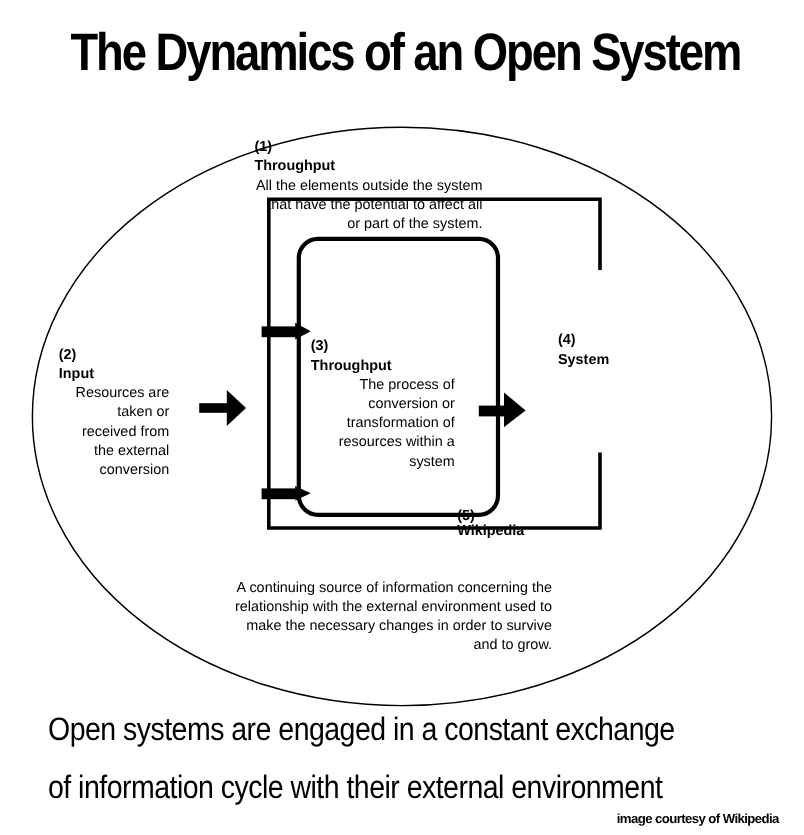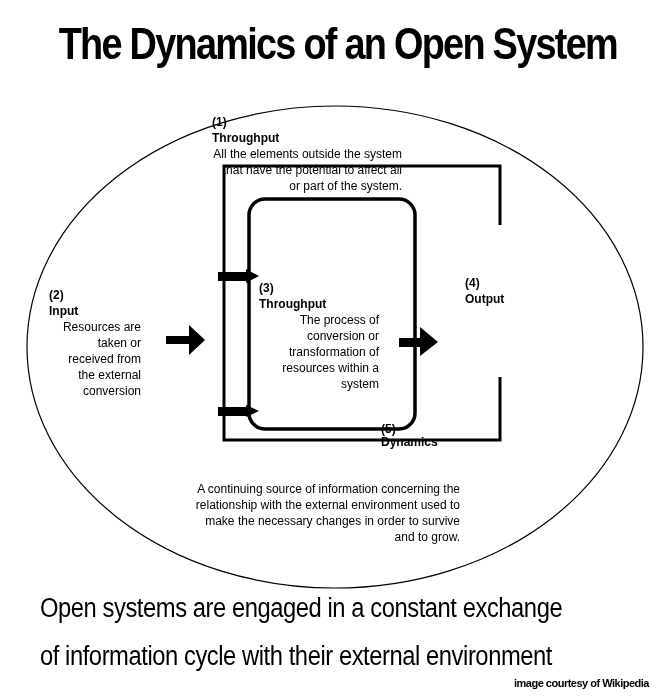--- a/index.html
+++ b/index.html
@@ -68,26 +68,26 @@
 </div>
 
 <div class="abs block" style="left:259px; top:280px; width:120px;">
   <span class="num">(3)</span>
   <span class="head">Throughput</span>
   <span class="desc">The process of conversion or transformation of resources within a system</span>
 </div>
 
 <div class="abs block" style="left:465px; top:275px; width:98px;">
   <span class="num">(4)</span>
-  <span class="head">Output</span>
+  <span class="head">System</span>
 </div>
 
 <div class="abs block" style="left:381px; top:421px; width:80px;">
   <span class="num">(5)</span>
-  <span class="head" style="margin-top:-3px;">Dynamics</span>
+  <span class="head" style="margin-top:-3px;">Wikipedia</span>
 </div>
 <div class="abs block" style="left:195px; top:481px; width:265px;">
   <span class="desc">A continuing source of information concerning the relationship with the external environment used to make the necessary changes in order to survive and to grow.</span>
 </div>
 
 <div class="abs bottom-line" style="left:40px; top:592px;">Open systems are engaged in a constant exchange</div>
 <div class="abs bottom-line" style="left:40px; top:640px;">of information cycle with their external environment</div>
 
 <div class="abs credit" style="left:514px; top:677px;">image courtesy of Wikipedia</div>
 

